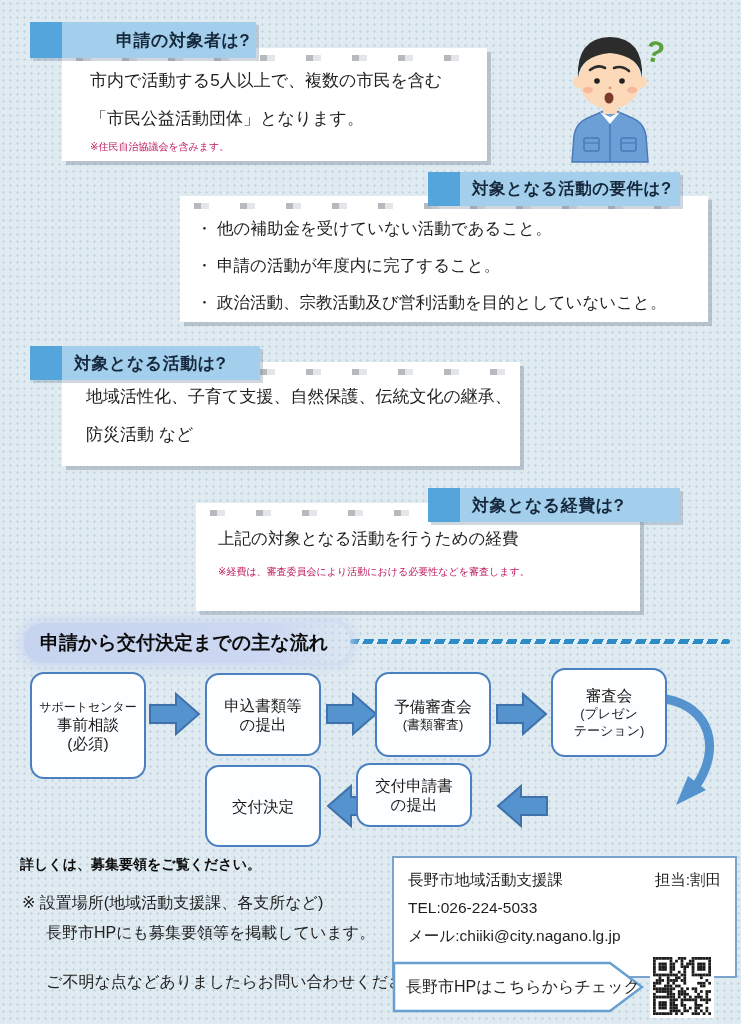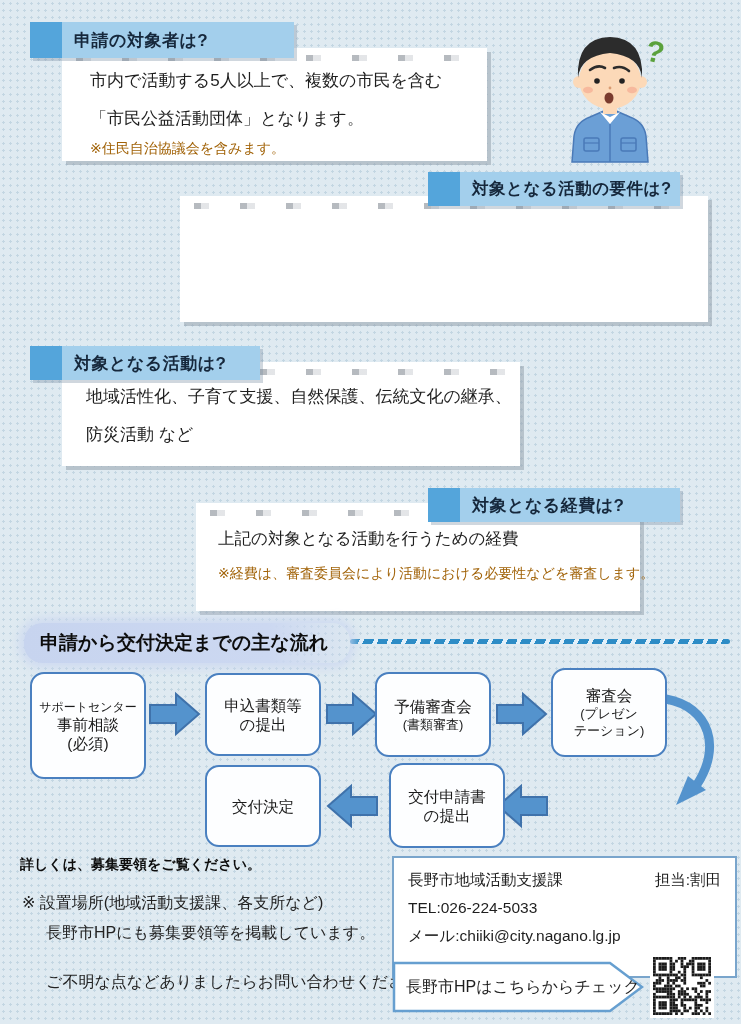--- a/index.html
+++ b/index.html
@@ -18,25 +18,25 @@
   }
   
   .wbox{position:absolute;background:#fff;box-shadow:4px 4px 0 rgba(150,163,173,.55);z-index:2;}
   .tape{position:absolute;top:7px;left:14px;right:14px;height:6px;opacity:.85;
     background:repeating-linear-gradient(90deg,#a9aeb4 0 7px,#dfe1e4 7px 15px,transparent 15px 46px);}
   .hbar{position:absolute;height:36px;background:var(--header-bar);z-index:5;
     box-shadow:3px 3px 0 rgba(120,140,160,.35);display:flex;align-items:center;}
   .hbar .sq{width:32px;height:100%;background:var(--header-accent);flex:0 0 32px;}
   .hbar .hlabel{font-size:17px;font-weight:bold;color:var(--header-text);margin-left:12px;white-space:nowrap;letter-spacing:.5px;}
   .bodytext{position:absolute;font-size:17px;color:#1e1e1e;line-height:38px;white-space:nowrap;}
-  .notetext{position:absolute;font-size:14px;color:#a16207;white-space:nowrap;}
+  .notetext{position:absolute;font-size:10px;color:#be185d;white-space:nowrap;}
   .bullets{position:absolute;font-size:16.5px;color:#1e1e1e;line-height:37px;white-space:nowrap;}
 
   #box1{left:62px;top:48px;width:425px;height:113px;}
-  #hdr1{left:30px;top:22px;width:264px;}
+  #hdr1{left:30px;top:22px;width:226px;gap:42px;}
   #box1 .bodytext{left:28px;top:14px;}
   #box1 .notetext{left:28px;top:96px;}
 
   #box2{left:180px;top:196px;width:528px;height:126px;}
   #hdr2{left:428px;top:172px;width:252px;height:34px;}
   #box2 .bullets{left:16px;top:14px;}
 
   #box3{left:62px;top:362px;width:458px;height:104px;}
   #hdr3{left:30px;top:346px;width:230px;height:34px;}
   #box3 .bodytext{left:24px;top:16px;}
@@ -60,21 +60,21 @@
     border-radius:14px;display:flex;flex-direction:column;align-items:center;justify-content:center;
     color:#1b1b1b;z-index:2;text-align:center;}
   .fbox span{display:block;font-size:15.5px;line-height:19px;white-space:nowrap;}
   .fbox span.sm{font-size:12px;line-height:16px;}
   .fbox span.xs{font-size:13px;line-height:17px;}
   #fb1{left:30px;top:672px;height:107px;}
   #fb2{left:205px;top:673px;height:83px;}
   #fb3{left:375px;top:672px;height:85px;}
   #fb4{left:551px;top:668px;height:89px;}
   #fb5{left:551px;top:765px;height:82px;}
-  #fb6{left:389px;top:763px;height:85px;}
+  #fb6{left:356px;top:763px;height:64px;}
   #fb7{left:205px;top:765px;height:82px;}
   .farrow{position:absolute;width:52px;height:46px;z-index:1;}
   #fa1{left:149px;top:691px;} #fa2{left:326px;top:691px;} #fa3{left:496px;top:691px;}
   #fa4{left:496px;top:783px;} #fa5{left:326px;top:783px;}
   .curve-arrow{position:absolute;left:662px;top:690px;width:70px;height:126px;z-index:1;}
 
   
   .headline{position:absolute;left:20px;top:856px;font-size:14px;font-weight:bold;color:#0d0d0d;white-space:nowrap;}
   .fnote{position:absolute;font-size:16px;color:#222;white-space:nowrap;}
   #fnote1{left:22px;top:893px;}
@@ -131,20 +131,25 @@
       <circle cx="74" cy="55" r="2.8" fill="#222"></circle>
       <ellipse cx="40" cy="64" rx="5" ry="3.2" fill="#f5ab92" opacity=".7"></ellipse>
       <ellipse cx="84" cy="64" rx="5" ry="3.2" fill="#f5ab92" opacity=".7"></ellipse>
       <circle cx="62" cy="62" r="1.4" fill="#d89b72"></circle>
       <ellipse cx="61" cy="72" rx="4.5" ry="5.5" fill="#7a3b2e"></ellipse>
     </svg>
   </div>
 
   <div class="wbox" id="box2">
     <div class="tape"></div>
+    <div class="bullets">
+      <div>・ 他の補助金を受けていない活動であること。</div>
+      <div>・ 申請の活動が年度内に完了すること。</div>
+      <div>・ 政治活動、宗教活動及び営利活動を目的としていないこと。</div>
+    </div>
   </div>
   <div class="hbar" id="hdr2">
     <div class="sq"></div>
     <div class="hlabel" style="font-size:16.5px;">対象となる活動の要件は?</div>
   </div>
 
   <div class="wbox" id="box3">
     <div class="tape"></div>
     <div class="bodytext">
       <div>地域活性化、子育て支援、自然保護、伝統文化の継承、</div>

